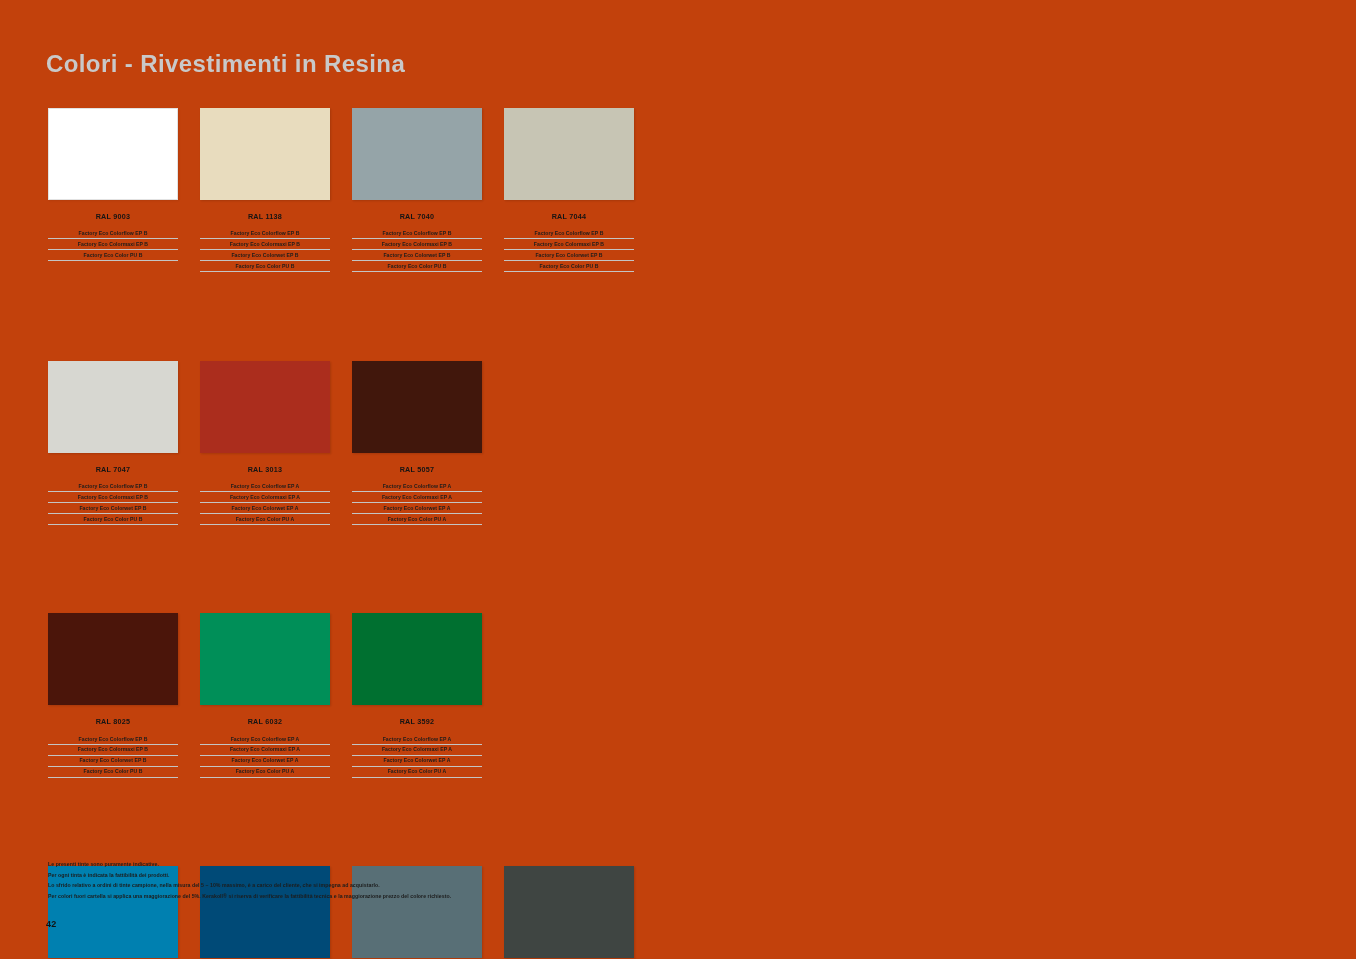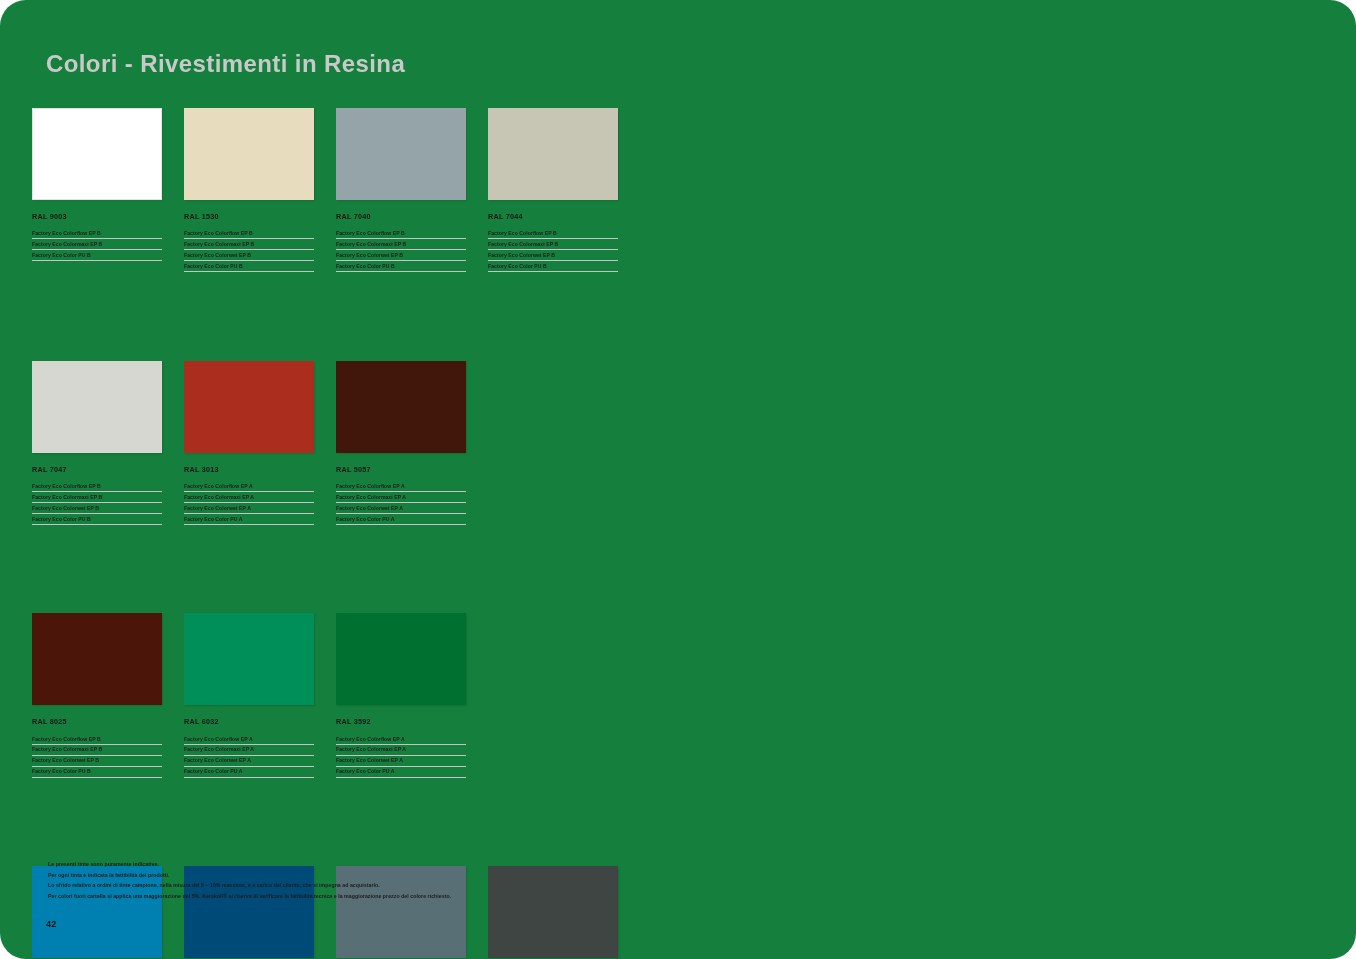--- a/index.html
+++ b/index.html
@@ -11,38 +11,38 @@
     width: 1356px;
     height: 959px;
     font-family: "Liberation Sans", sans-serif;
     color: #1a1a1a;
     position: relative;
     overflow: hidden;
   }
   .page {
     position: absolute;
     inset: 0;
-    background: #15803d;
-    border-radius: 26px;
+    background: #c2410c;
   }
   .page-title {
     position: absolute;
     left: 46px;
     top: 50px;
     font-size: 24px;
     font-weight: bold;
     letter-spacing: 0.4px;
     color: #c9c9c9;
     white-space: nowrap;
   }
   .grid {
     position: absolute;
-    left: 32px;
+    left: 48px;
     top: 108px;
     width: 600px;
+    text-align: center;
   }
   .row {
     display: flex;
     flex-direction: row;
     gap: 22px;
     margin-bottom: 86px;
   }
   .row.last { margin-bottom: 0; }
   .cell {
     width: 130px;
@@ -118,21 +118,21 @@
           <div class="swatch outlined" style="background: rgb(255, 255, 255);"></div>
           <div class="ral-label">RAL 9003</div>
           <div class="products">
             <div class="product">Factory Eco Colorflow EP B</div>
             <div class="product">Factory Eco Colormaxi EP B</div>
             <div class="product">Factory Eco Color PU B</div>
           </div>
         </div>
         <div class="cell">
           <div class="swatch" style="background: rgb(232, 220, 190);"></div>
-          <div class="ral-label">RAL 1530</div>
+          <div class="ral-label">RAL 1138</div>
           <div class="products">
             <div class="product">Factory Eco Colorflow EP B</div>
             <div class="product">Factory Eco Colormaxi EP B</div>
             <div class="product">Factory Eco Colorwet EP B</div>
             <div class="product">Factory Eco Color PU B</div>
           </div>
         </div>
         <div class="cell">
           <div class="swatch" style="background: rgb(149, 164, 168);"></div>
           <div class="ral-label">RAL 7040</div>

